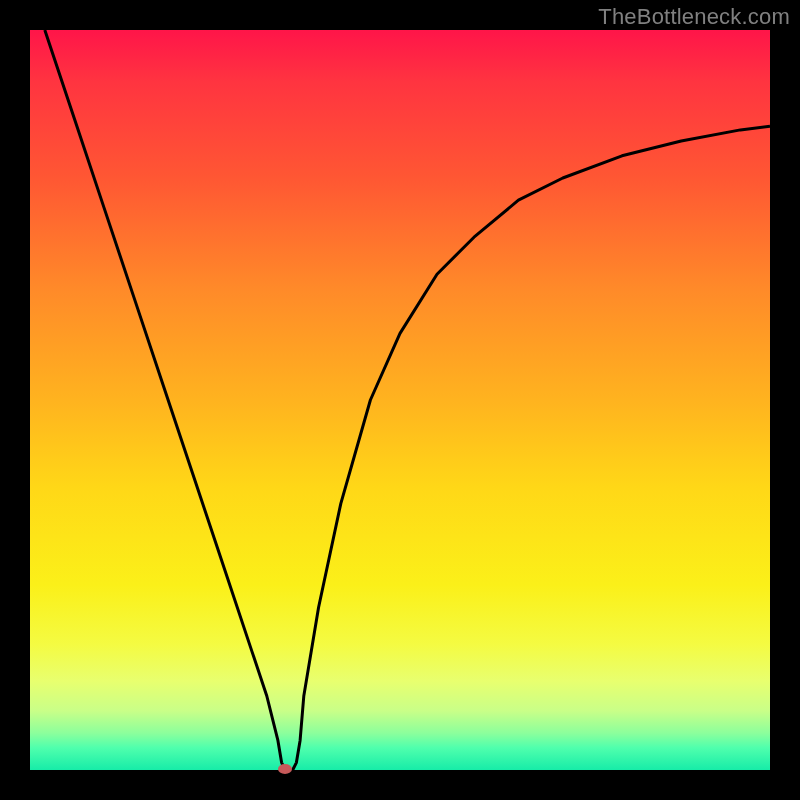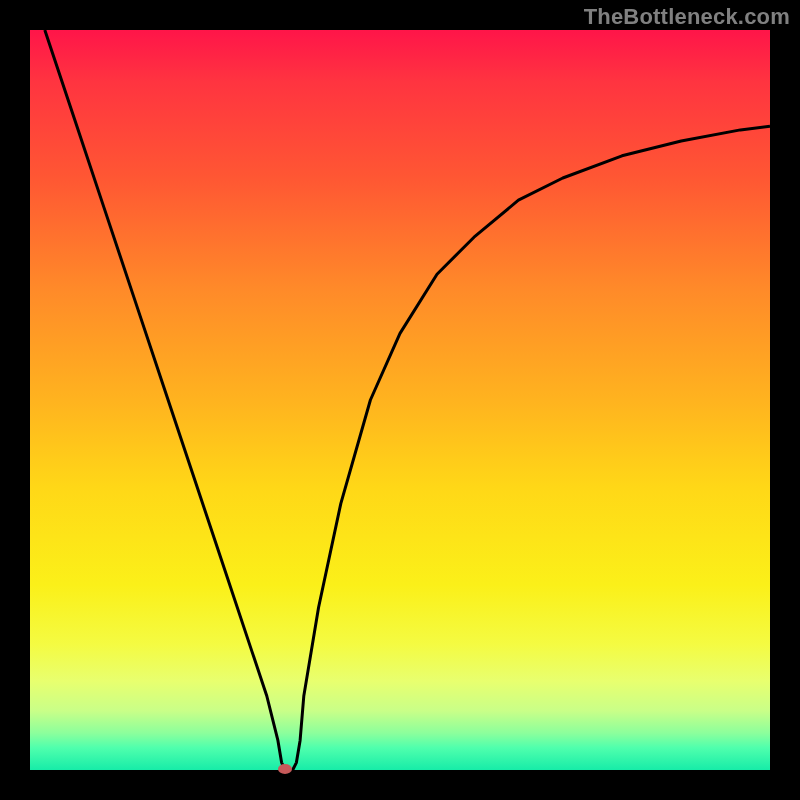--- a/index.html
+++ b/index.html
@@ -15,21 +15,21 @@
     width: 800px;
     height: 800px;
     background: #000;
   }
   .watermark {
     position: absolute;
     top: 4px;
     right: 10px;
     color: #808080;
     font-size: 22px;
-    font-weight: 700;
+    font-weight: 400;
     letter-spacing: 0.2px;
     z-index: 3;
   }
   .plot-area {
     position: absolute;
     left: 30px;
     top: 30px;
     width: 740px;
     height: 740px;
     background: linear-gradient(

